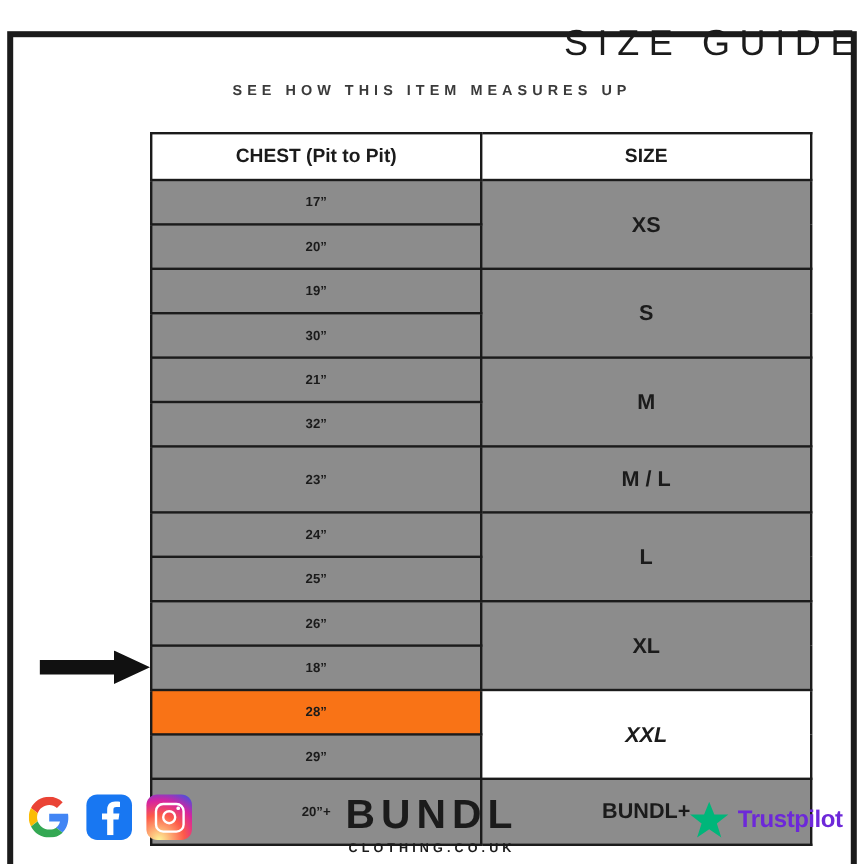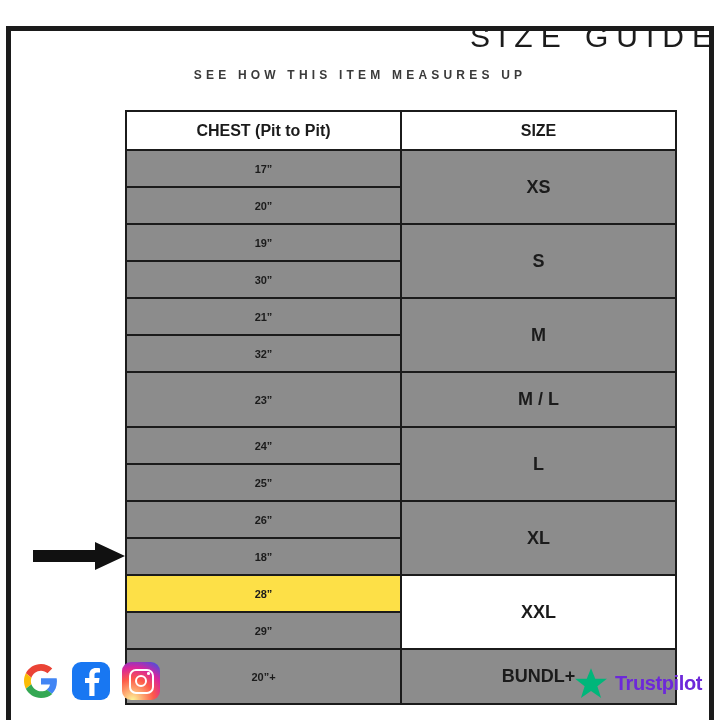--- a/index.html
+++ b/index.html
@@ -71,31 +71,32 @@
     padding: 0;
   }
   td.chest {
     width: 195px;
     height: 35px;
     font-size: 11px;
     padding: 0;
     background: #8c8c8c;
   }
   td.chest.highlight {
-    background: #fde047;
+    background: #f97316;
     margin-left: 40px;
   }
   td.size {
     width: 275px;
     font-size: 18px;
     padding: 16px;
     background: #8c8c8c;
   }
   td.size.highlight {
     background: #ffffff;
+    font-style: italic;
   }
   .arrow {
     position: absolute;
     left: 33px;
     top: 522px;
     width: 92px;
     height: 28px;
   }
   .arrow svg { display: block; }
 
@@ -295,20 +296,24 @@
       <div class="soc soc-facebook">
         <svg width="22" height="30" viewBox="0 0 22 30">
           <path fill="#ffffff" d="M14.5 30V17h4.3l.7-5h-5V9c0-1.4.4-2.4 2.5-2.4H20V2.2C19.5 2.1 17.9 2 16 2c-4 0-6.7 2.4-6.7 6.8V12H5v5h4.3v13h5.2z"></path>
         </svg>
       </div>
       <div class="soc soc-instagram">
         <div class="ig-frame"></div>
       </div>
     </div>
 
+    <div class="brand">
+      <div class="brand-name">BUNDL</div>
+      <div class="brand-sub">CLOTHING.CO.UK</div>
+    </div>
 
     <div class="trustpilot">
       <svg width="34" height="34" viewBox="0 0 32 32">
         <polygon points="16,2 20,12 31,12 22,19 25.5,30 16,23.5 6.5,30 10,19 1,12 12,12" fill="#00B67A"></polygon>
       </svg>
       <span class="tp-label">Trustpilot</span>
     </div>
   </div>
 </div>
 

